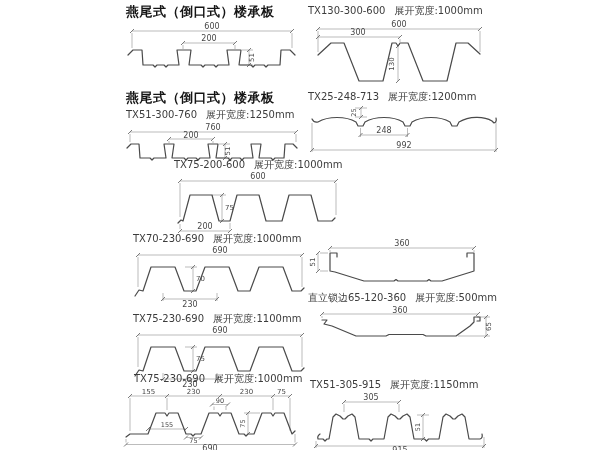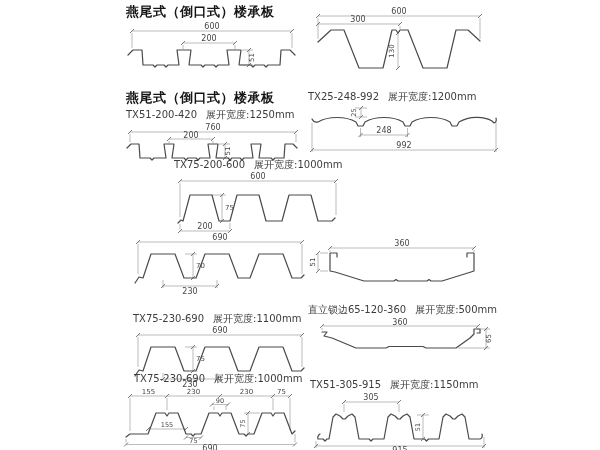--- a/index.html
+++ b/index.html
@@ -30,21 +30,21 @@
       <path class="tk" d="M4 11 L8 7 M164 11 L168 7 M55 23 L59 19 M107 23 L111 19 M121 30 L125 26 M121 45 L125 41"></path>
       <path class="pl" d="M2 33 L7 28 L16 28 L17 43 L27 43 L29 45 L31 43 L38 43 L40 45 L42 43 L53 43 L51 28 L65 28 L63 43 L75 43 L77 45 L79 43 L88 43 L90 45 L92 43 L103 43 L101 28 L115 28 L113 43 L125 43 L127 45 L129 43 L138 43 L140 45 L142 43 L154 43 L155 28 L164 28 L169 33"></path>
       <text class="dt" x="86" y="7" text-anchor="middle">600</text>
       <text class="dt" x="83" y="19" text-anchor="middle">200</text>
       <text class="d7" x="128" y="35.5" text-anchor="middle" transform="rotate(-90 128 35.5)">51</text>
     </svg>
   </div>
 
   <div class="sec" style="left:126px;top:90px;">
     <h2>燕尾式（倒口式）楼承板</h2>
-    <p class="spec"><span class="model">TX51-200-420</span><span>展开宽度:1250mm</span></p>
+    <p class="spec"><span class="model">TX51-300-760</span><span>展开宽度:1250mm</span></p>
     <svg width="176" height="40" viewBox="0 0 176 40">
       <path class="dl" d="M4 9 H170 M4 11 V19 M170 11 V19 M43 16 H87 M43 18 V20 M87 18 V20 M99 21 V35 M93 21 H104 M91 35 H104"></path>
       <path class="tk" d="M2 11 L6 7 M168 11 L172 7 M41 18 L45 14 M85 18 L89 14 M97 23 L101 19 M97 37 L101 33"></path>
       <path class="pl" d="M1 25 L5 21 L13 21 L14 35 L24 35 L26 37 L28 35 L40 35 L38 21 L48 21 L46 35 L58 35 L60 37 L62 35 L70 35 L72 37 L74 35 L84 35 L82 21 L92 21 L90 35 L102 35 L104 37 L106 35 L114 35 L116 37 L118 35 L127 35 L125 21 L135 21 L133 35 L145 35 L147 37 L149 35 L158 35 L159 21 L167 21 L171 25"></path>
       <text class="dt" x="87" y="7" text-anchor="middle">760</text>
       <text class="dt" x="65" y="14.5" text-anchor="middle">200</text>
       <text class="d7" x="103.5" y="28" text-anchor="middle" transform="rotate(-90 103.5 28)">51</text>
     </svg>
   </div>
 
@@ -54,20 +54,21 @@
       <path class="dl" d="M6 8 H162 M6 10 V44 M162 10 V42 M6 58 H56 M6 51 V56 M56 50 V56 M48 22 V48 M38 22 H52"></path>
       <path class="tk" d="M4 10 L8 6 M160 10 L164 6 M4 60 L8 56 M54 60 L58 56 M46 24 L50 20 M46 50 L50 46"></path>
       <path class="pl" d="M4 50 L7 47 L9 48 L16 22 L38 22 L45 48 L56 48 L63 22 L85 22 L92 48 L108 48 L115 22 L137 22 L144 48 L158 48 L161 45"></path>
       <text class="dt" x="84" y="6" text-anchor="middle">600</text>
       <text class="d7" x="51" y="37" text-anchor="start">75</text>
       <text class="dt" x="31" y="56" text-anchor="middle">200</text>
     </svg>
   </div>
 
   <div class="sec" style="left:133px;top:232px;">
+    <p class="spec"><span class="model">TX70-230-690</span><span>展开宽度:1000mm</span></p>
     <svg width="176" height="62" viewBox="0 0 176 62">
       <path class="dl" d="M5 8 H169 M5 10 V40 M169 10 V40 M60 20 V44 M52 20 H64 M30 46 V54 M84 46 V54 M30 52 H84"></path>
       <path class="tk" d="M3 10 L7 6 M167 10 L171 6 M58 22 L62 18 M58 46 L62 42 M28 54 L32 50 M82 54 L86 50"></path>
       <path class="pl" d="M2 49 L6 43 L10 44 L18 20 L42 20 L51 44 L63 44 L72 20 L96 20 L105 44 L117 44 L126 20 L150 20 L159 44 L168 44 L171 41"></path>
       <text class="dt" x="87" y="6" text-anchor="middle">690</text>
       <text class="d7" x="63" y="34" text-anchor="start">70</text>
       <text class="dt" x="57" y="60" text-anchor="middle">230</text>
     </svg>
   </div>
 
@@ -95,32 +96,33 @@
       <text class="d7" x="159.5" y="7" text-anchor="middle">75</text>
       <text class="d6" x="98" y="15.5" text-anchor="middle">90</text>
       <text class="d6" x="45" y="40" text-anchor="middle">155</text>
       <text class="d6" x="71.5" y="56" text-anchor="middle">75</text>
       <text class="d6" x="123" y="36.5" text-anchor="middle" transform="rotate(-90 123 36.5)">75</text>
       <text class="dt" x="88" y="63.5" text-anchor="middle">690</text>
     </svg>
   </div>
 
   <div class="sec" style="left:308px;top:4px;">
+    <p class="spec"><span class="model">TX130-300-600</span><span>展开宽度:1000mm</span></p>
     <svg width="186" height="66" viewBox="0 0 186 66">
       <path class="dl" d="M10 10 H172 M10 12 V33 M172 12 V33 M10 18 H92 M92 20 V23 M90 27 V62"></path>
       <path class="tk" d="M8 12 L12 8 M170 12 L174 8 M8 20 L12 16 M90 20 L94 16 M88 29 L92 25 M88 64 L92 60"></path>
       <path class="pl" d="M10 36 L23 24 L36 24 L51 62 L75 62 L84 24 L88 24 L90 27 L92 24 L100 24 L115 62 L139 62 L148 24 L160 24 L172 35"></path>
       <text class="dt" x="91" y="8" text-anchor="middle">600</text>
       <text class="dt" x="50" y="16" text-anchor="middle">300</text>
       <text class="d7" x="86" y="45" text-anchor="middle" transform="rotate(-90 86 45)">130</text>
     </svg>
   </div>
 
   <div class="sec" style="left:308px;top:90px;">
-    <p class="spec"><span class="model">TX25-248-992</span><span>展开宽度:1200mm</span></p>
+    <p class="spec"><span class="model">TX25-248-713</span><span>展开宽度:1200mm</span></p>
     <svg width="192" height="54" viewBox="0 0 192 54">
       <path class="dl" d="M53 3 V12 M47 3 H59 M47 12 H59 M52.5 23 V32 M99.5 23 V32 M52.5 30 H99.5 M4 18 V47 M188 17 V47 M4 45 H188"></path>
       <path class="tk" d="M51 5 L55 1 M51 14 L55 10 M50.5 32 L54.5 28 M97.5 32 L101.5 28 M2 47 L6 43 M186 47 L190 43"></path>
       <path class="pl" d="M4 14 Q6 18 10 17 C20 11 38 11 48 17 L50 21 L55 21 L57 17 C67 11 85 11 95 17 L97 21 L102 21 L104 17 C114 11 132 11 142 17 L144 21 L149 21 L151 17 C161 11 176 11 184 16 L186 18 Q189 17 188 13"></path>
       <text class="d6" x="48" y="7.5" text-anchor="middle" transform="rotate(-90 48 7.5)">25</text>
       <text class="dt" x="76" y="28" text-anchor="middle">248</text>
       <text class="dt" x="96" y="43" text-anchor="middle">992</text>
     </svg>
   </div>
 
@@ -128,21 +130,21 @@
   <div class="sec" style="left:308px;top:238px;">
     <svg width="185" height="46" viewBox="0 0 185 46">
       <path class="dl" d="M22 8 H166 M22 10 V12 M166 10 V12 M10 13 V31 M12 13 H20 M12 31 H20"></path>
       <path class="tk" d="M20 10 L24 6 M164 10 L168 6 M8 15 L12 11 M8 33 L12 29"></path>
       <path class="pl" d="M29 17 L29 13 L22 13 L22 31 L27 32 L56 41 L86 41 L88 39.5 L90 41 L119 41 L121 39.5 L123 41 L134 41 L163 32 L166 31 L166 13 L159 13 L159 17"></path>
       <text class="dt" x="94" y="6" text-anchor="middle">360</text>
       <text class="d7" x="7" y="22" text-anchor="middle" transform="rotate(-90 7 22)">51</text>
     </svg>
   </div>
 
-  <div class="sec" style="left:308px;top:303px;">
+  <div class="sec" style="left:308px;top:291px;">
     <p class="spec"><span class="model">直立锁边65-120-360</span><span>展开宽度:500mm</span></p>
     <svg width="185" height="42" viewBox="0 0 185 42">
       <path class="dl" d="M14 8 H170 M14 10 V12 M170 10 V12 M178 11 V30 M172 11 H182 M150 30 H182"></path>
       <path class="tk" d="M12 10 L16 6 M168 10 L172 6 M176 13 L180 9 M176 32 L180 28"></path>
       <path class="pl" d="M14 14 L19 14 L16 18 L24 20 L48 30 L78 30 L81 28.5 L115 28.5 L118 30 L148 30 L162 20 L166 16 L166 11 L172 11 L172 15 L169 15"></path>
       <text class="dt" x="92" y="6.5" text-anchor="middle">360</text>
       <text class="d7" x="182.5" y="20.5" text-anchor="middle" transform="rotate(-90 182.5 20.5)">65</text>
     </svg>
   </div>
 

